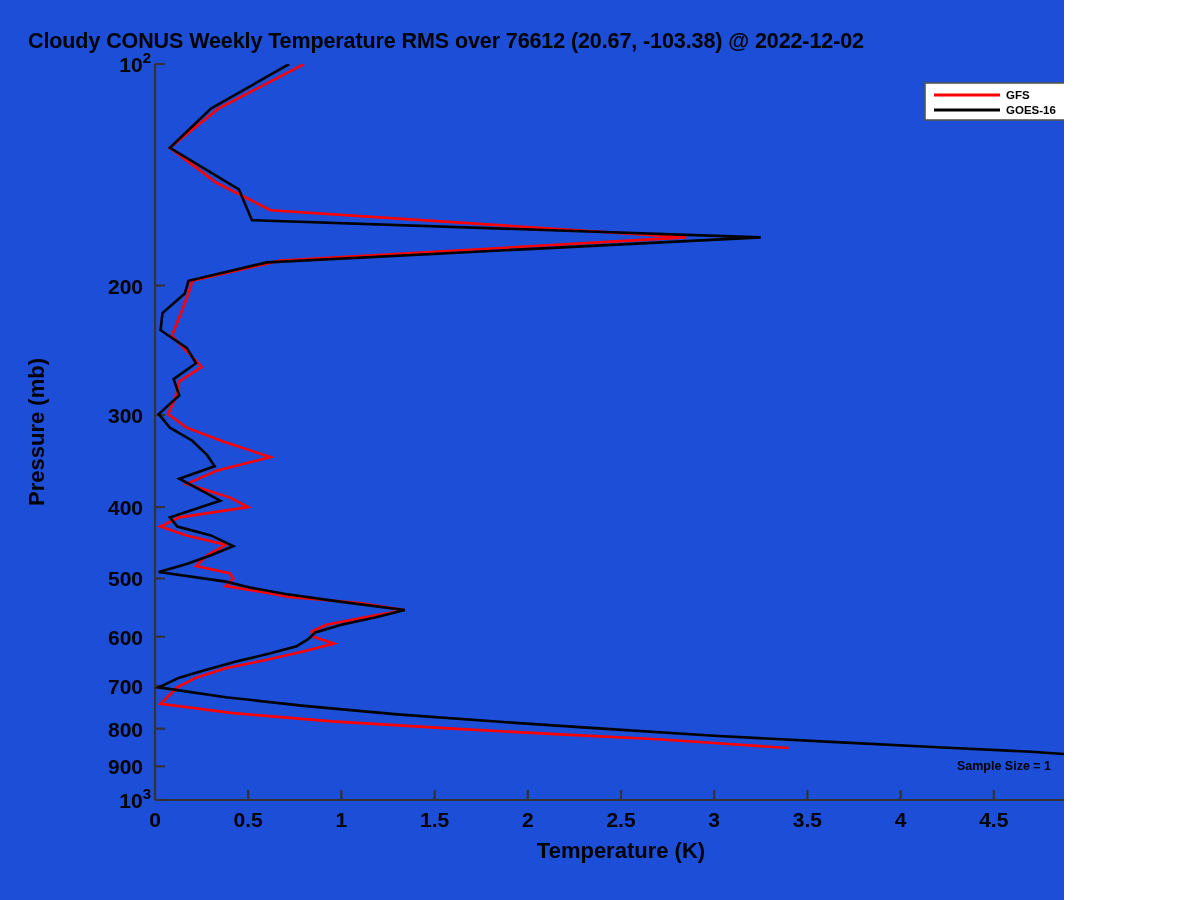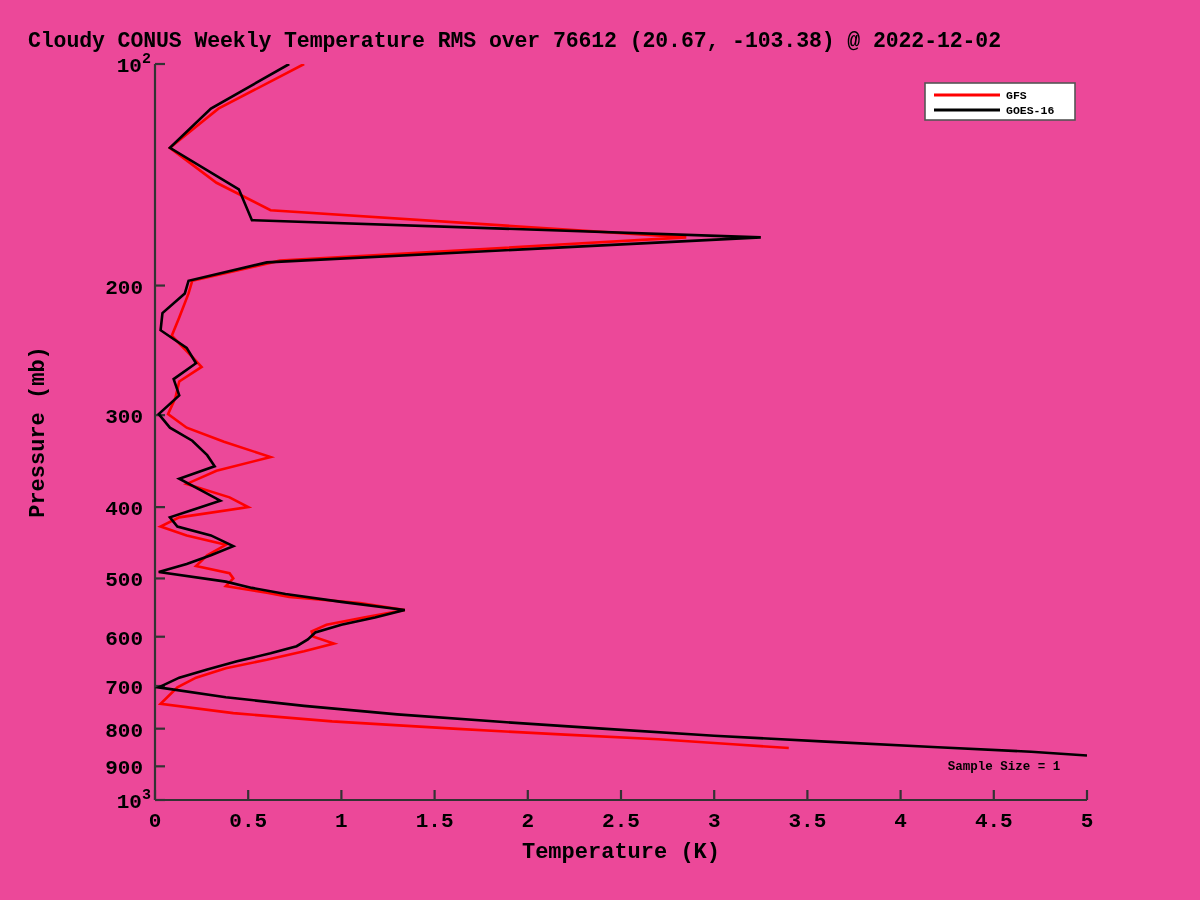--- a/index.html
+++ b/index.html
@@ -2,25 +2,25 @@
 <html><head>
 <meta charset="utf-8">
 <style>
   html, body {
     margin: 0;
     padding: 0;
     background: #ffffff;
   }
   #page {
     position: relative;
-    width: 1200px;
+    width: 1064px;
     height: 900px;
-    background: #ec4899;
+    background: #1d4ed8;
     overflow: hidden;
-    font-family: Liberation Mono, monospace;
+    font-family: Liberation Sans, sans-serif;
   }
   #plot-title {
     position: absolute;
     left: 28px;
     top: 29px;
     font-size: 21.5px;
     font-weight: bold;
     color: #000000;
     white-space: nowrap;
     letter-spacing: -0.1px;

